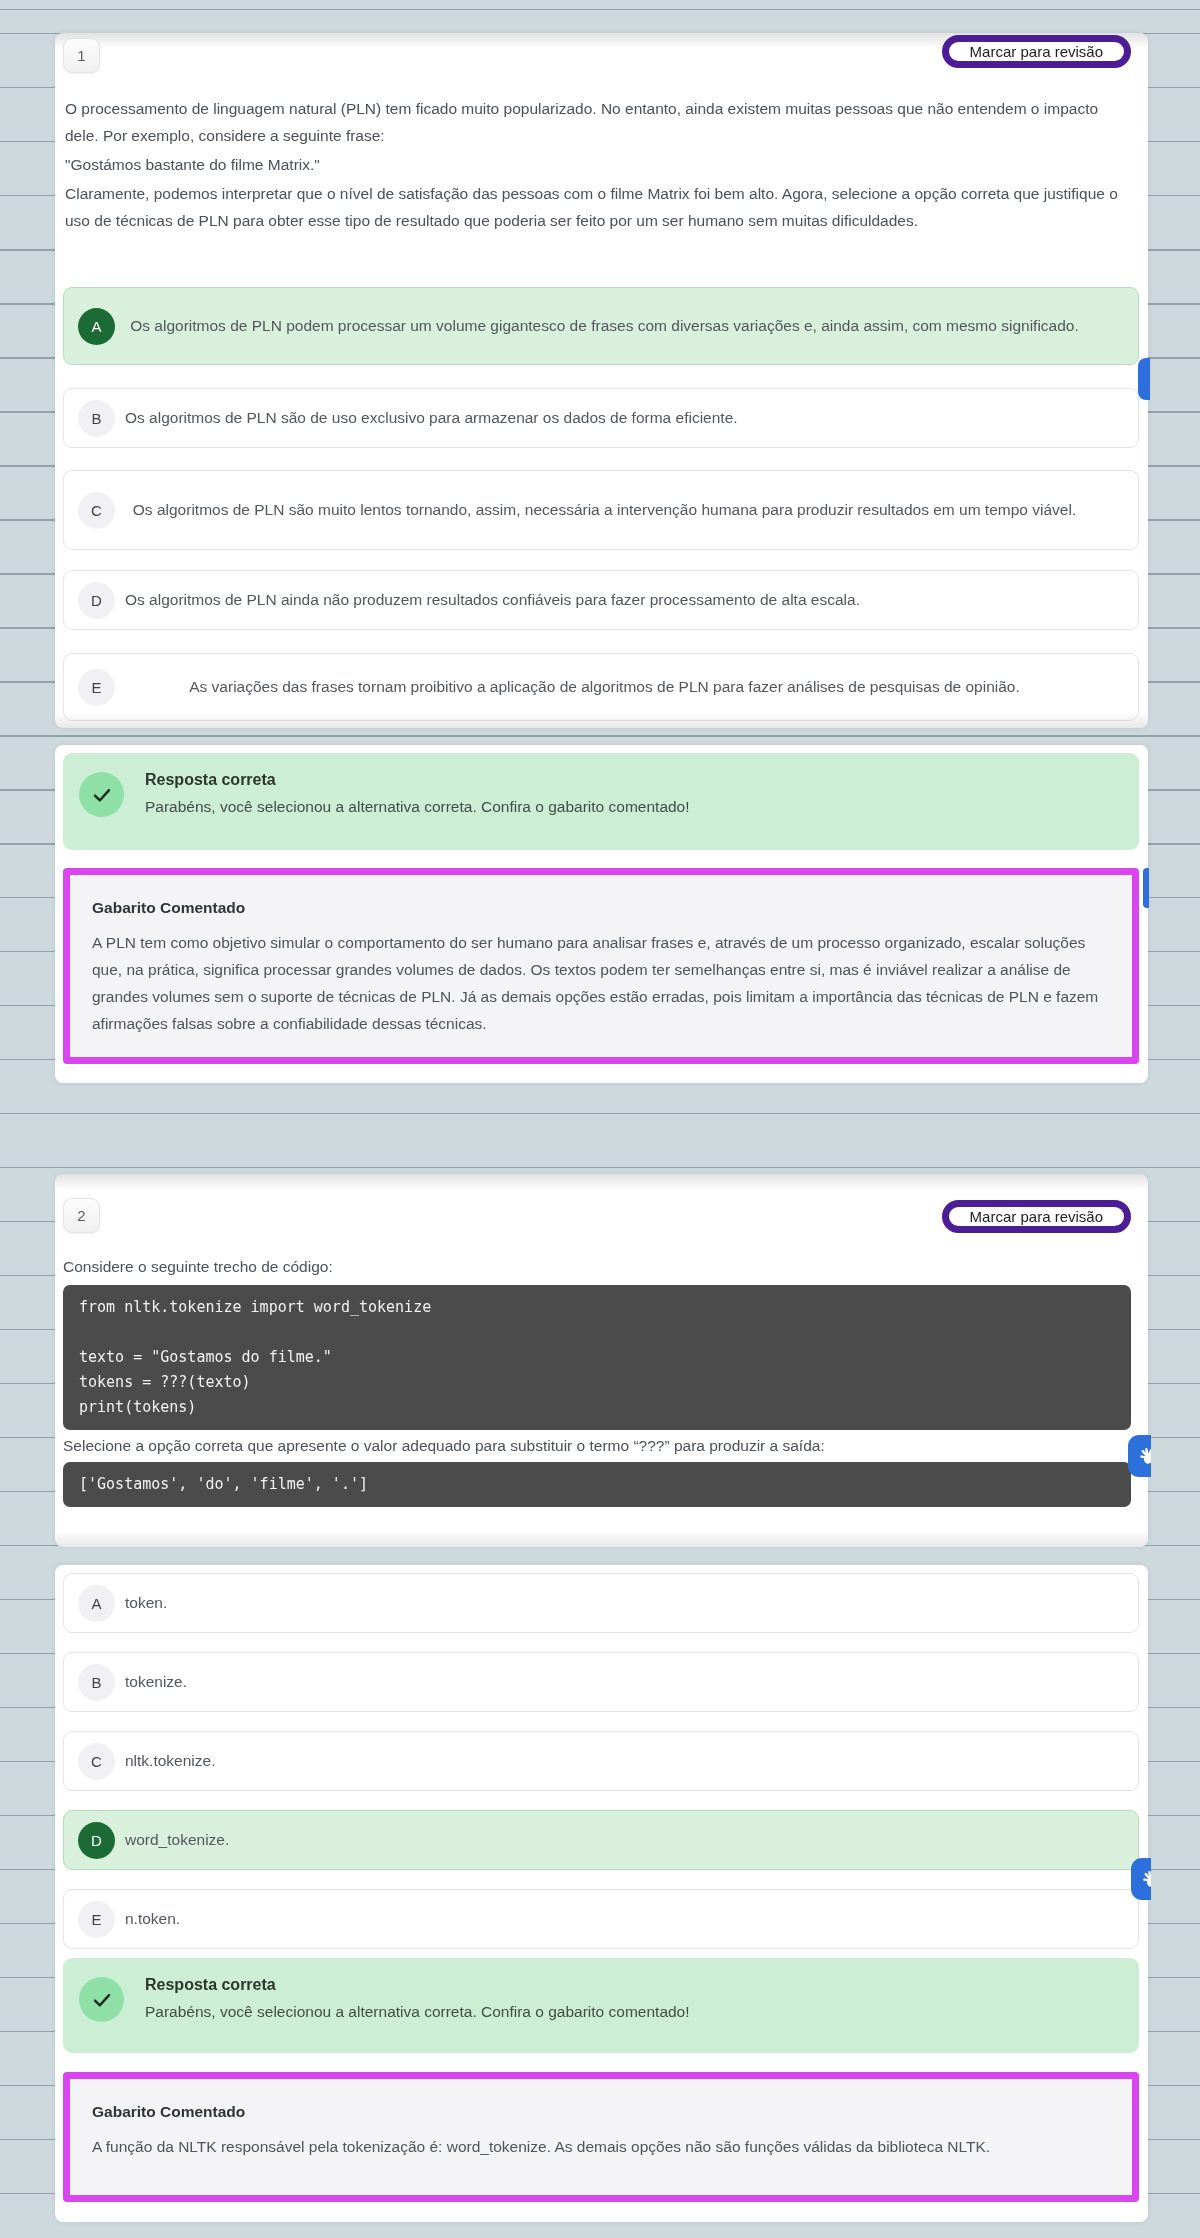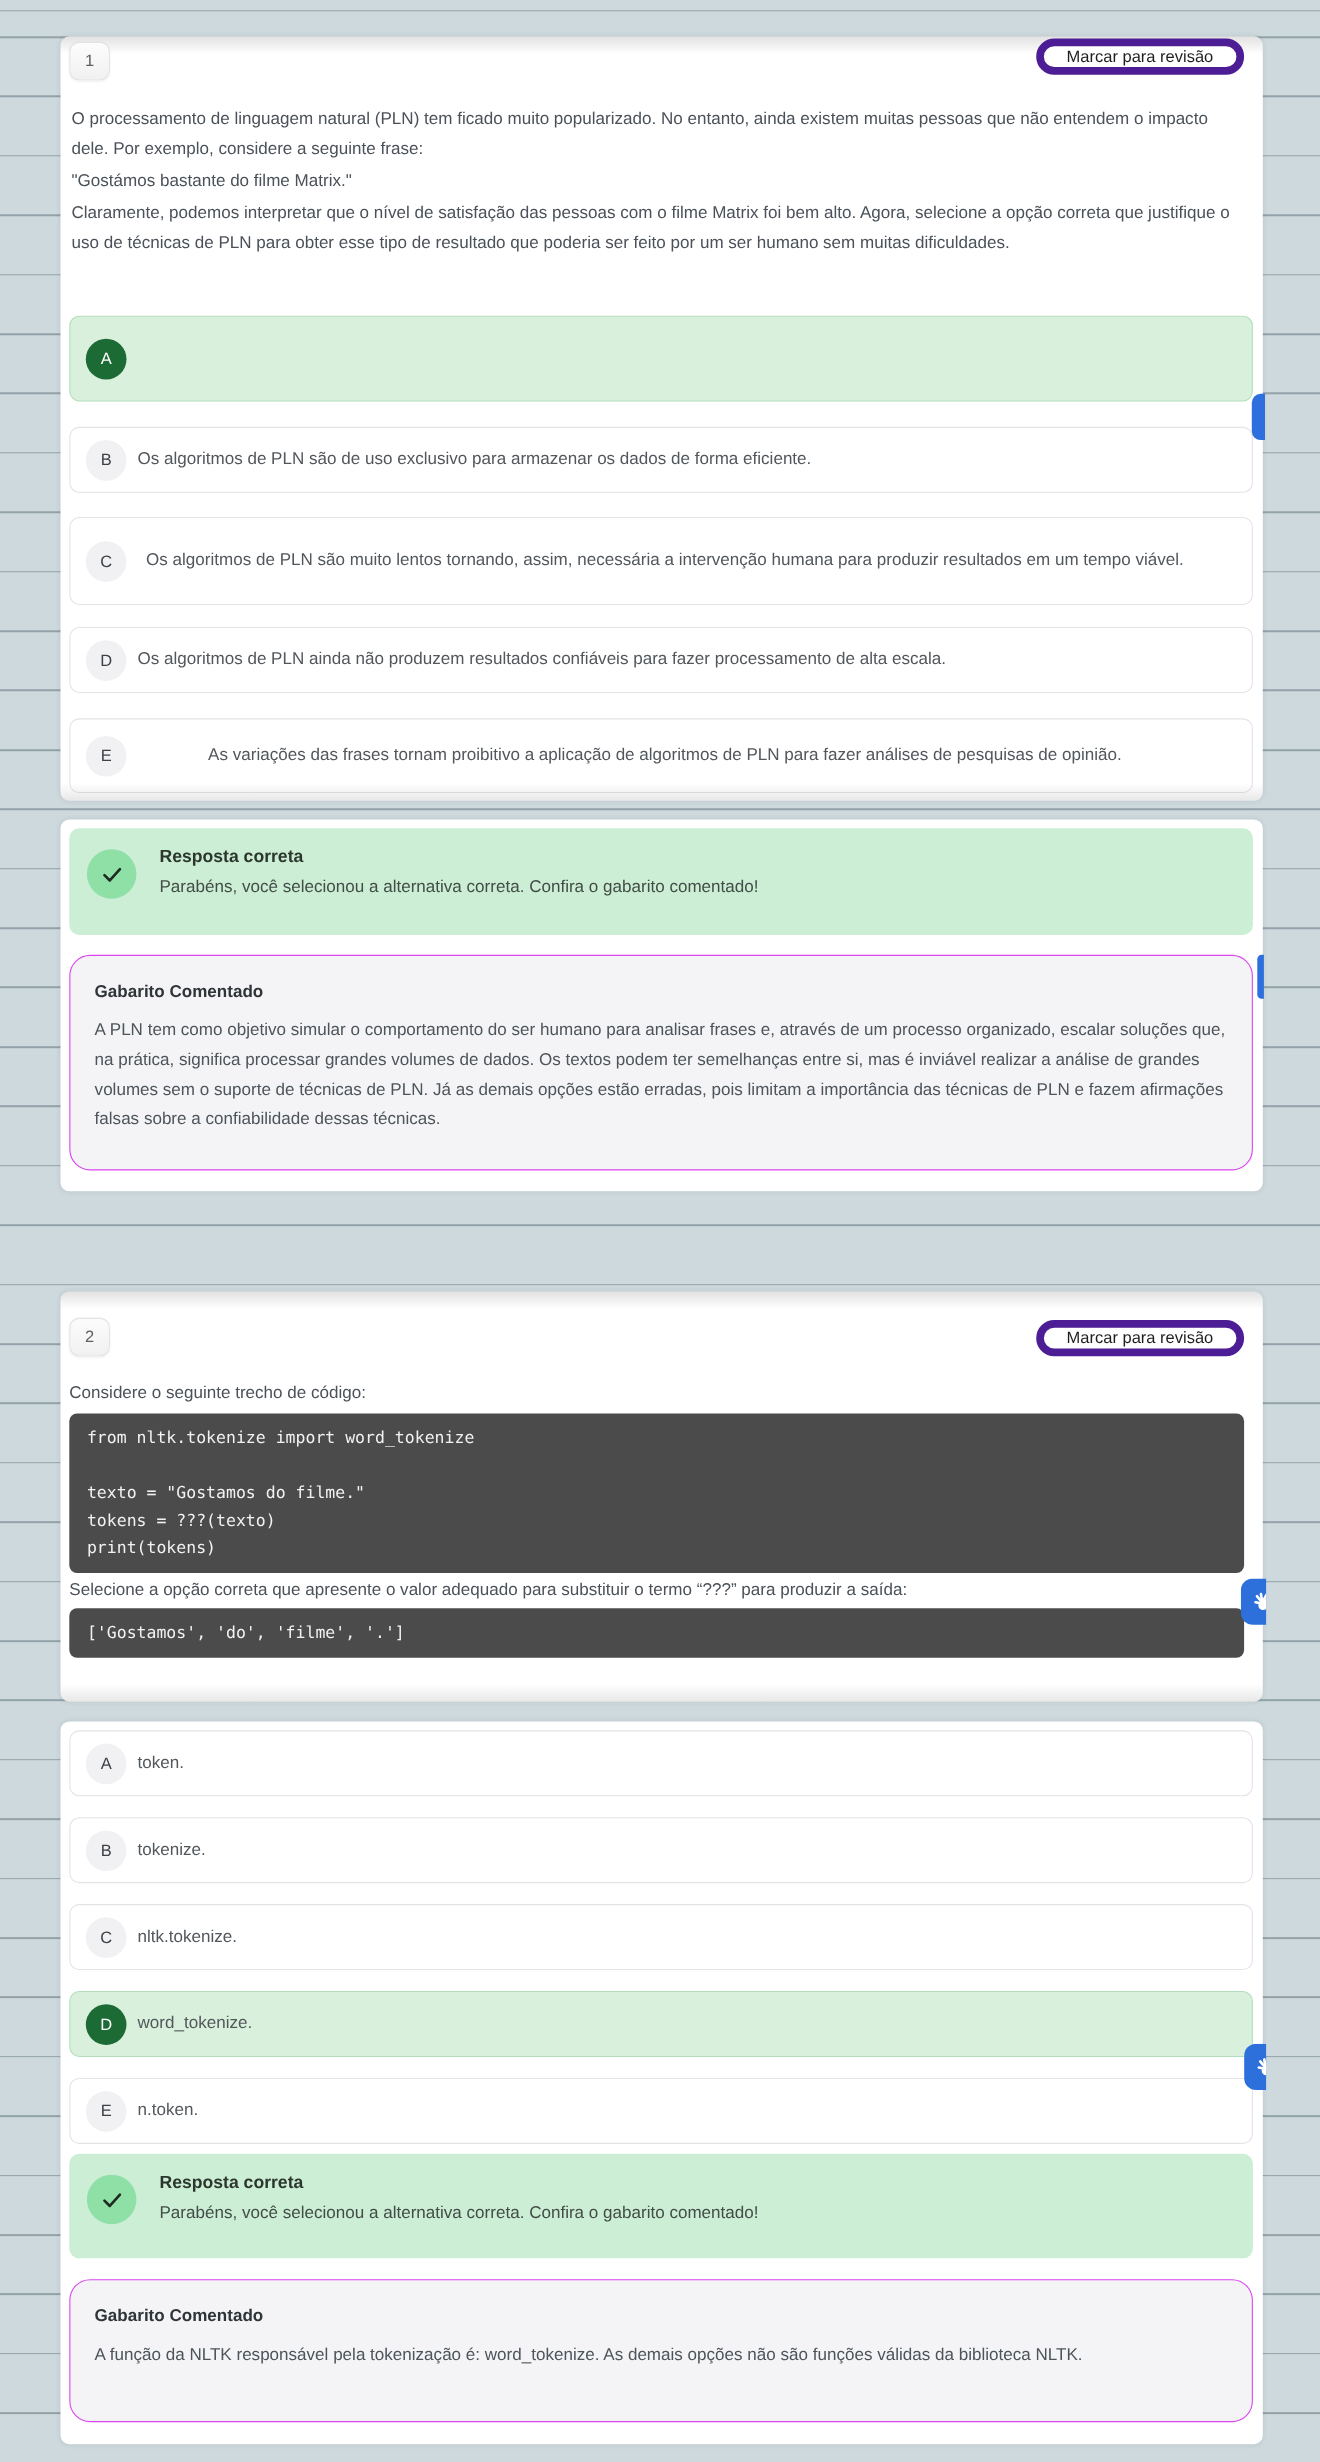--- a/index.html
+++ b/index.html
@@ -69,21 +69,21 @@
   }
   .success-box .scircle {
     width:45px; height:45px; border-radius:50%; background:#8fe0a7;
     display:flex; align-items:center; justify-content:center; flex-shrink:0; margin-top:1px;
   }
   .success-box .stitle { font-size:16px; font-weight:700; color:#2c362f; margin-bottom:9px; }
   .success-box .stext  { font-size:15.5px; color:#434d47; }
 
   .gabarito-box {
     position:absolute; left:8px; width:1076px;
-    background:#f4f4f6; border:1px solid #d946ef; border-radius:19px;
+    background:#f4f4f6; border:7px solid #d946ef; border-radius:4px;
     padding:24px 22px;
   }
   .gabarito-box .gtitle { font-size:15.5px; font-weight:700; color:#2f3437; margin-bottom:12px; }
   .gabarito-box .gtext  { font-size:15.5px; line-height:27px; color:#4d545a; }
 
   .codeblock {
     position:absolute; left:8px; width:1068px;
     background:#4b4b4b; border-radius:7px; color:#f2f2f2;
     font-family:"DejaVu Sans Mono", monospace; font-size:15px; line-height:25px;
     padding:10px 16px; white-space:pre;
@@ -109,20 +109,21 @@
   <button class="review-pill" style="top:2px;">Marcar para revisão</button>
 
   <div class="qtext" style="top:60px;">
     <p>O processamento de linguagem natural (PLN) tem ficado muito popularizado. No entanto, ainda existem muitas pessoas que não entendem o impacto dele. Por exemplo, considere a seguinte frase:</p>
     <p>"Gostámos bastante do filme Matrix."</p>
     <p>Claramente, podemos interpretar que o nível de satisfação das pessoas com o filme Matrix foi bem alto. Agora, selecione a opção correta que justifique o uso de técnicas de PLN para obter esse tipo de resultado que poderia ser feito por um ser humano sem muitas dificuldades.</p>
   </div>
 
   <div class="opt selected" style="top:254px; height:78px;">
     <span class="badge">A</span>
+    <span class="otext centered">Os algoritmos de PLN podem processar um volume gigantesco de frases com diversas variações e, ainda assim, com mesmo significado.</span>
   </div>
   <div class="opt" style="top:355px; height:60px;">
     <span class="badge">B</span>
     <span class="otext">Os algoritmos de PLN são de uso exclusivo para armazenar os dados de forma eficiente.</span>
   </div>
   <div class="opt" style="top:437px; height:80px;">
     <span class="badge">C</span>
     <span class="otext centered">Os algoritmos de PLN são muito lentos tornando, assim, necessária a intervenção humana para produzir resultados em um tempo viável.</span>
   </div>
   <div class="opt" style="top:537px; height:60px;">

